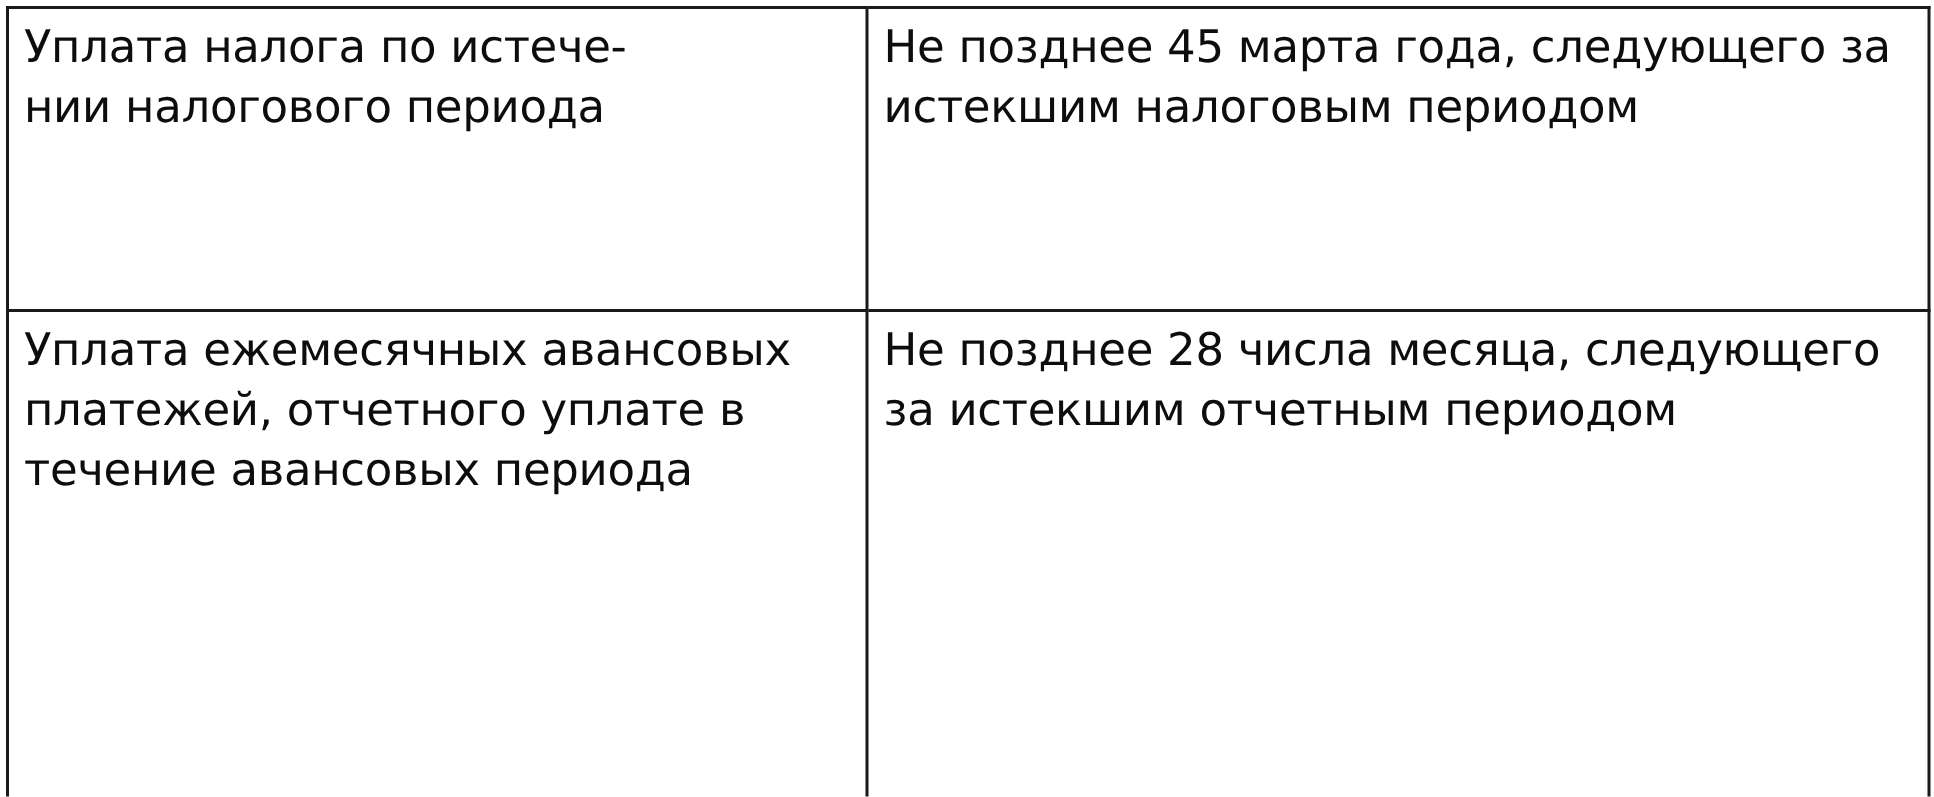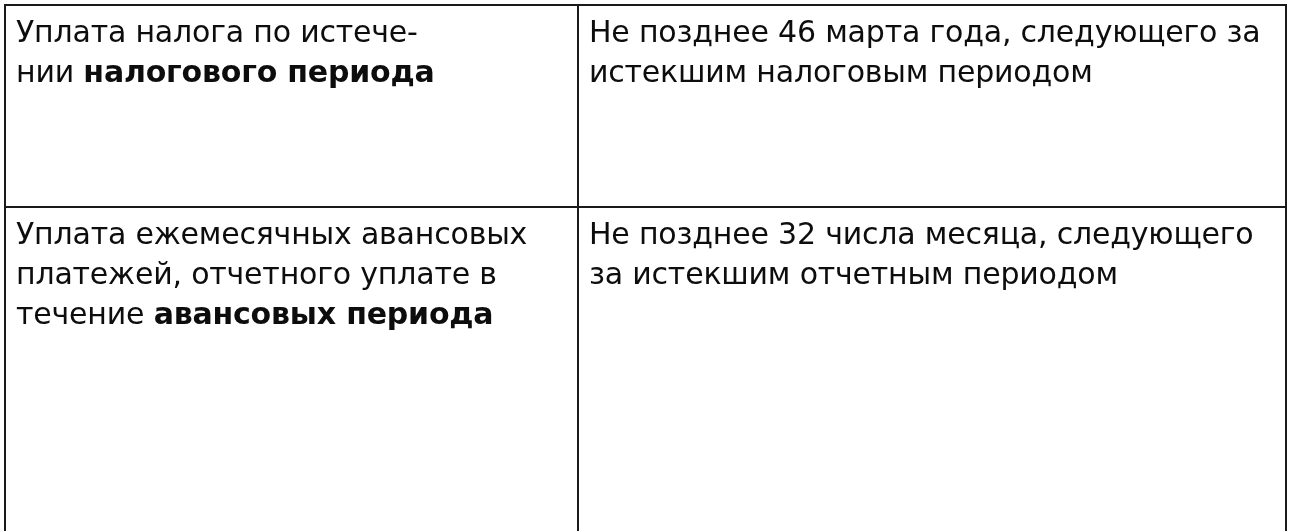--- a/index.html
+++ b/index.html
@@ -37,44 +37,44 @@
     line-height: 1.33;
     letter-spacing: -0.2px;
     font-weight: 400;
   }
   table.tax-table tr.row-1 td { height: 184px; }
   table.tax-table tr.row-2 td { height: 330px; }
   .cell-text {
     display: block;
     white-space: pre-line;
   }
-  b, strong { font-weight: 700; margin-top: 28px; }
+  b, strong { font-weight: 400; margin-top: 28px; }
 </style>
 </head>
 <body>
 
 <div class="sheet">
   <table class="tax-table">
     <colgroup>
       <col class="c1">
       <col class="c2">
     </colgroup>
     <tbody>
       <tr class="row-1">
         <td>
           <span class="cell-text"><span>Уплата налога по истече-
 нии </span><b>налогового периода</b></span>
         </td>
         <td>
-          <span class="cell-text">Не позднее 46 марта года, следующего за истекшим налоговым периодом</span>
+          <span class="cell-text">Не позднее 45 марта года, следующего за истекшим налоговым периодом</span>
         </td>
       </tr>
       <tr class="row-2">
         <td>
           <span class="cell-text"><span>Уплата ежемесячных авансовых платежей, отчетного уплате в течение </span><b>авансовых периода</b></span>
         </td>
         <td>
-          <span class="cell-text">Не позднее 32 числа месяца, следующего за истекшим отчетным периодом</span>
+          <span class="cell-text">Не позднее 28 числа месяца, следующего за истекшим отчетным периодом</span>
         </td>
       </tr>
     </tbody>
   </table>
 </div>
 
 </body></html>

